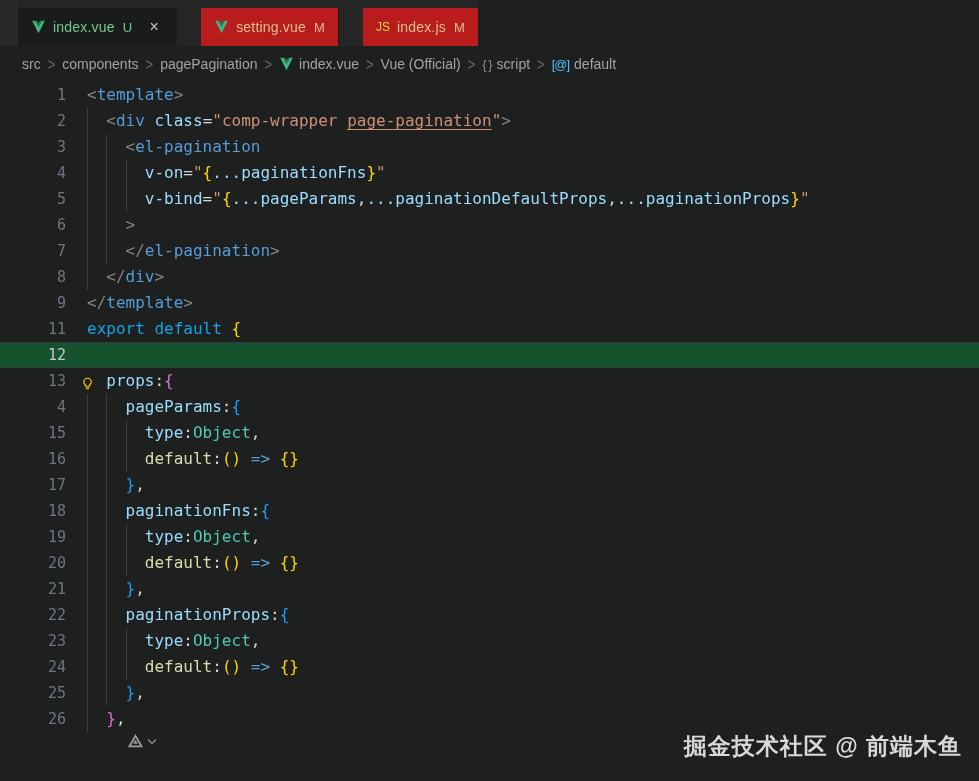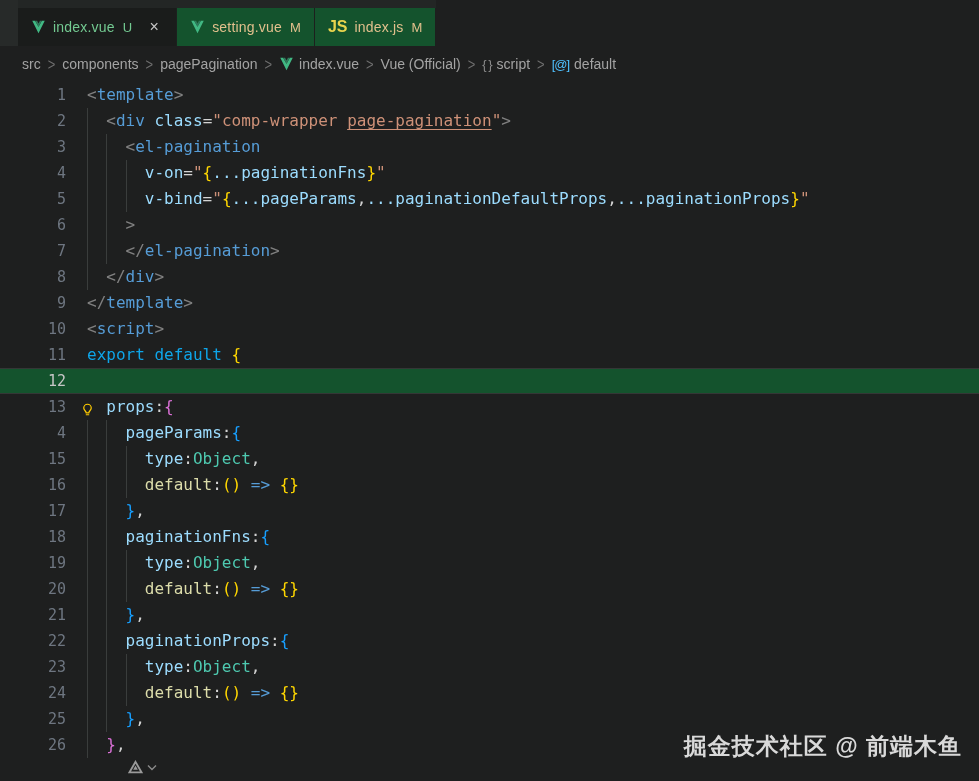--- a/index.html
+++ b/index.html
@@ -4,28 +4,28 @@
 <style>
   html,body{margin:0;padding:0;background:#1e1f1f;}
   body{width:979px;height:781px;position:relative;overflow:hidden;
        font-family:"Liberation Sans",sans-serif;-webkit-font-smoothing:antialiased;}
 
   
   .tabbar{height:46px;background:#232625;display:flex;align-items:flex-end;}
   .tabbar-lead{width:18px;height:46px;background:#272a29;flex:none;}
   .tab{height:38px;display:flex;align-items:center;gap:7px;padding:0 13px;
        font-size:14px;cursor:pointer;flex:none;border-right:1px solid #1d1f1e;}
-  .tab.inactive{background:#14532d;}
+  .tab.inactive{background:#b91c1c;margin-left:24px;}
   .tab.active{background:#1a1c1b;}
   .tab .lbl{letter-spacing:.2px;}
   .tab .badge{font-size:13px;margin-left:1px;}
   .tab .close{color:#c5c5c5;font-size:16px;line-height:16px;margin-left:6px;
               width:18px;text-align:center;border-radius:4px;}
   .tabbar-fill{flex:1;height:46px;background:#1e1f1f;}
-  .js-glyph{color:#e8d44d;font-weight:bold;font-size:16px;letter-spacing:0;}
+  .js-glyph{color:#e8d44d;font-weight:normal;font-size:12px;letter-spacing:0;}
 
   
   .breadcrumb{height:36px;display:flex;align-items:center;padding-left:22px;
               font-size:14px;color:#a3a3a3;background:#1e1f1f;}
   .crumb{display:flex;align-items:center;gap:5px;cursor:pointer;}
   .crumb-sep{color:#6f6f6f;margin:0 7px;font-size:13px;transform:scaleY(1.3);}
   .glyph-braces{color:#8a8a8a;font-size:13px;letter-spacing:-1px;}
   .glyph-default{color:#4fc1ff;font-size:13px;letter-spacing:-1px;}
 
   
@@ -163,24 +163,20 @@
     </div>
     <div class="row">
       <div class="gut">8</div>
       <div class="code"><span class="code-pad"></span><span class="ig"></span><span class="pu">&lt;/</span><span class="tag">div</span><span class="pu">&gt;</span></div>
     </div>
     <div class="row">
       <div class="gut">9</div>
       <div class="code"><span class="code-pad"></span><span class="pu">&lt;/</span><span class="tag">template</span><span class="pu">&gt;</span></div>
     </div>
     <div class="row">
-      <div class="gut">10</div>
-      <div class="code"><span class="code-pad"></span><span class="pu">&lt;</span><span class="tag">script</span><span class="pu">&gt;</span></div>
-    </div>
-    <div class="row">
       <div class="gut">11</div>
       <div class="code"><span class="code-pad"></span><span class="kw">export</span><span class="df"> </span><span class="kw">default</span><span class="df"> </span><span class="b1">{</span></div>
     </div>
     <div class="row cur">
       <div class="gut">12</div>
     </div>
     <div class="row">
       <div class="gut">13</div>
       <div class="code"><span class="code-pad"></span><span class="ig noline"></span><span class="at">props</span><span class="df">:</span><span class="b2">{</span><span class="bulb"><svg width="15" height="15" viewBox="0 0 16 16">
             <path fill="none" stroke="#fc0" stroke-width="1.3" d="M6.2 13.6h3.6M6.6 11.6c0-2.1-2.6-2.6-2.6-5.2a4 4 0 0 1 8 0c0 2.6-2.6 3.1-2.6 5.2z"></path>

